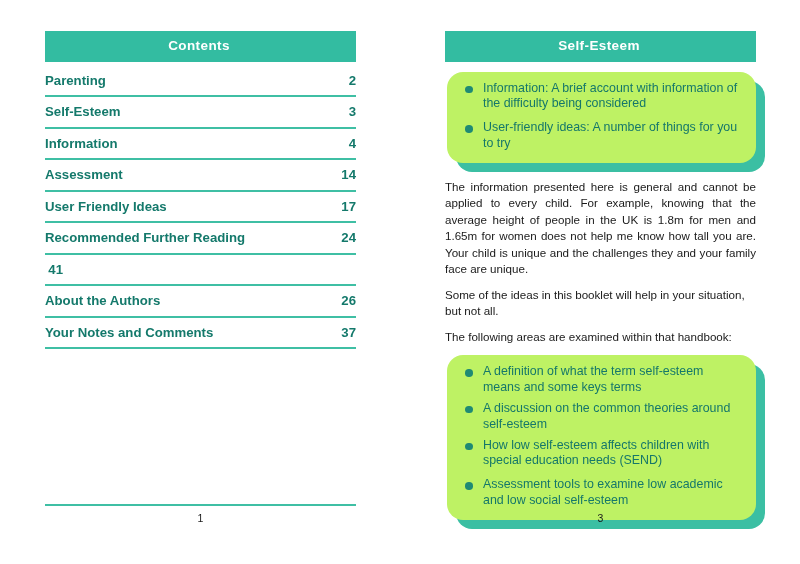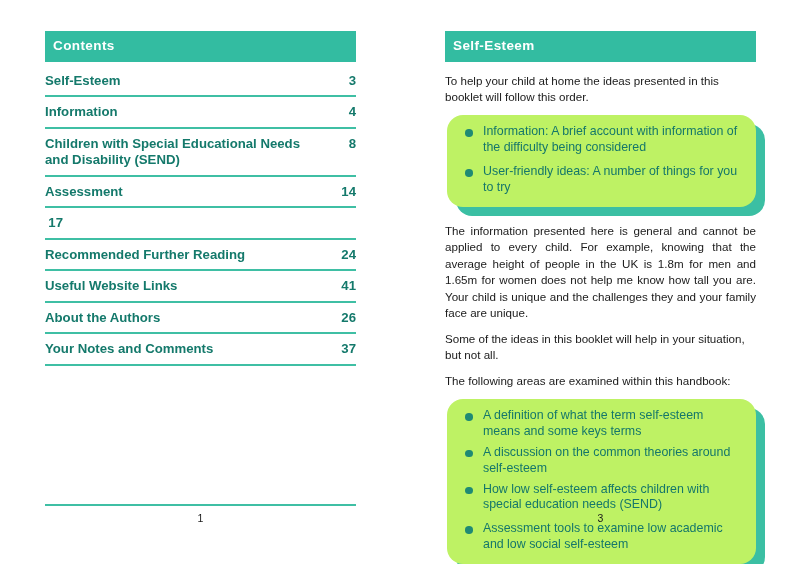--- a/index.html
+++ b/index.html
@@ -36,23 +36,23 @@
     left: 45px;
     width: 311px;
   }
 
   
   .section-header {
     background: #33bca1;
     color: #ffffff;
     font-size: 13.5px;
     font-weight: bold;
-    text-align: left;
+    text-align: center;
     letter-spacing: 0.4px;
-    padding: 7px 4px 8px 8px;
+    padding: 7px 4px 8px 1px;
     line-height: 1.15;
     box-sizing: border-box;
   }
 
   
   .toc {
     margin-top: 3px;
   }
   .toc-row {
     display: flex;
@@ -156,52 +156,52 @@
 
 <div class="spread">
 
   <div class="page page-left">
     <div class="page-inner">
 
       <div class="section-header">Contents</div>
 
       <div class="toc">
 
+        <div class="toc-row">
+          <span class="toc-title">Parenting</span>
+          <span class="toc-page">2</span>
+        </div>
 
         <div class="toc-row">
           <span class="toc-title">Self-Esteem</span>
           <span class="toc-page">3</span>
         </div>
 
         <div class="toc-row">
           <span class="toc-title">Information</span>
           <span class="toc-page">4</span>
         </div>
 
-        <div class="toc-row">
-          <span class="toc-title">Children with Special Educational Needs and Disability (SEND)</span>
-          <span class="toc-page">8</span>
-        </div>
 
         <div class="toc-row">
           <span class="toc-title">Assessment</span>
           <span class="toc-page">14</span>
         </div>
 
         <div class="toc-row">
+          <span class="toc-title">User Friendly Ideas</span>
           <span class="toc-page">17</span>
         </div>
 
         <div class="toc-row">
           <span class="toc-title">Recommended Further Reading</span>
           <span class="toc-page">24</span>
         </div>
 
         <div class="toc-row">
-          <span class="toc-title">Useful Website Links</span>
           <span class="toc-page">41</span>
         </div>
 
         <div class="toc-row">
           <span class="toc-title">About the Authors</span>
           <span class="toc-page">26</span>
         </div>
 
         <div class="toc-row">
           <span class="toc-title">Your Notes and Comments</span>
@@ -215,21 +215,20 @@
       <div class="footer-rule"></div>
       <div class="footer-num">1</div>
     </div>
   </div>
 
   <div class="page page-right">
     <div class="page-inner">
 
       <div class="section-header">Self-Esteem</div>
 
-      <p class="body-par first nojust">To help your child at home the ideas presented in this booklet will follow this order.</p>
 
       <div class="callout-wrap">
         <div class="callout-shadow"></div>
         <div class="callout">
           <ul>
             <li>
               <span class="bullet-dot"></span>
               <span>Information: A brief account with information of the difficulty being considered</span>
             </li>
             <li>
@@ -237,21 +236,21 @@
               <span>User-friendly ideas: A number of things for you to try</span>
             </li>
           </ul>
         </div>
       </div>
 
       <p class="body-par" style="margin-top:16px;">The information presented here is general and cannot be applied to every child. For example, knowing that the average height of people in the UK is 1.8m for men and 1.65m for women does not help me know how tall you are. Your child is unique and the challenges they and your family face are unique.</p>
 
       <p class="body-par nojust">Some of the ideas in this booklet will help in your situation, but not all.</p>
 
-      <p class="body-par nojust">The following areas are examined within this handbook:</p>
+      <p class="body-par nojust">The following areas are examined within that handbook:</p>
 
       <div class="callout-wrap">
         <div class="callout-shadow"></div>
         <div class="callout">
           <ul>
             <li>
               <span class="bullet-dot"></span>
               <span>A definition of what the term self-esteem means and some keys terms</span>
             </li>
             <li>

